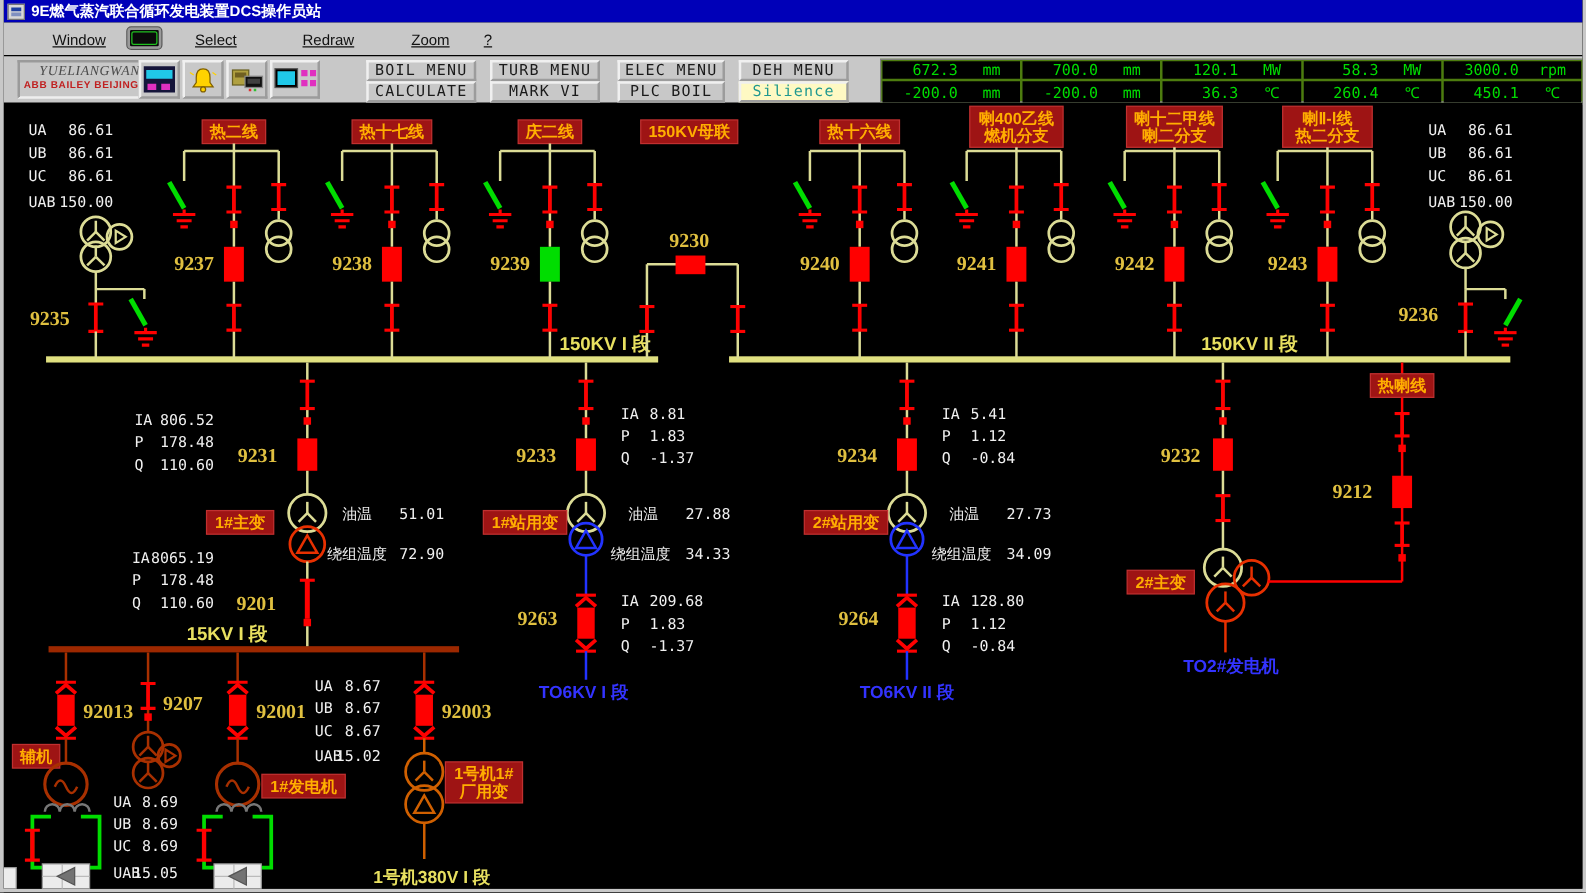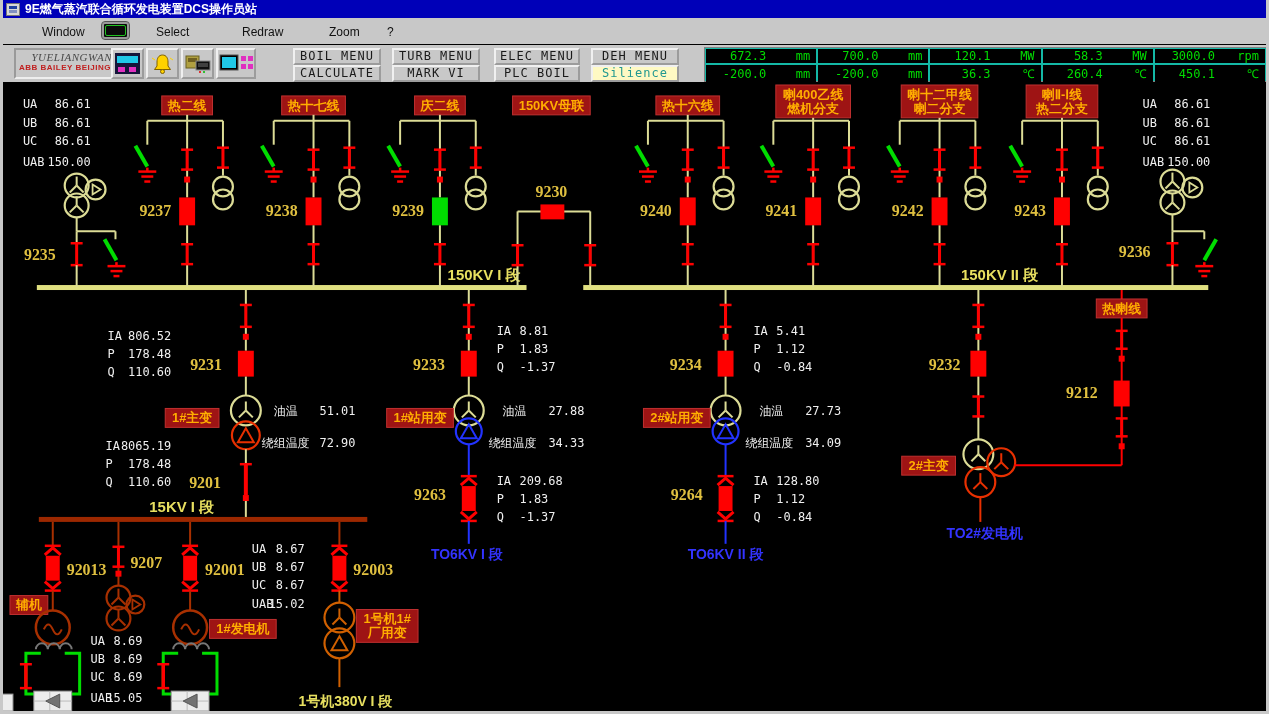--- a/index.html
+++ b/index.html
@@ -14,21 +14,21 @@
     color:#fff; display:flex; align-items:center; gap:5px; padding-left:3px;
     font:bold 12px "Liberation Sans", sans-serif;
   }
   .app-icon { width:14px; height:13px; background:#d8d8d8; border:1px solid #777; display:inline-block; position:relative; }
   .app-icon::after { content:""; position:absolute; left:2px; top:2px; width:8px; height:3px; background:#2040a0; }
   .app-icon::before { content:""; position:absolute; left:2px; bottom:2px; width:8px; height:3px; background:#8090c0; }
   .menubar {
     position:absolute; left:0; top:18px; right:0; height:26px; background:#C8C8C8;
     font:12px "Liberation Sans", sans-serif; color:#111;
   }
-  .menubar .mi { position:absolute; top:7px; cursor:default; }
+  .menubar .mi { position:absolute; top:7px; cursor:default;text-decoration:underline; }
   .mini-display {
     position:absolute; left:99px; top:4px; width:27px; height:17px; background:#0a0a0a;
     border:2px solid #9a9a9a; outline:1px solid #555; border-radius:3px;
   }
   .mini-display::after { content:""; position:absolute; inset:1px; border:1px solid #20c020; border-radius:2px; }
   .menu-btn {
     position:absolute; left:487px; top:3px; width:90px; height:19px;
     background:#E0E0E0; border:2px outset #f8f8f8; 
     font:bold 14px "Liberation Serif", serif; color:#D01010; text-align:center; line-height:14px;
     letter-spacing:1px; cursor:pointer;margin-top:24px;
@@ -49,28 +49,28 @@
   }
   .tool-menu-btn {
     position:absolute; height:17px; background:#C8C8C8; border:2px outset #f0f0f0;
     font:12px "DejaVu Sans Mono", monospace; letter-spacing:1px; color:#1a1a1a;
     text-align:center; line-height:13px; cursor:pointer; white-space:nowrap;
   }
   .tool-menu-btn.silence { background:#fef9c3; color:#209890; }
   .readings {
     position:absolute; left:701px; top:2px; width:563px; height:35px;
     border:1px solid #808080; display:grid;
-    grid-template-columns:repeat(5,1fr); grid-template-rows:1fr 1fr; gap:2px; background:#14b8a6; padding:1px;
+    grid-template-columns:repeat(5,1fr); grid-template-rows:1fr 1fr; gap:2px; background:#4d7c0f; padding:1px;
   }
   .rcell {
     background:#000; display:flex; align-items:center;
     font:12px "DejaVu Sans Mono", monospace; color:#00DC00; padding:0 6px;
   }
   .rcell .val { flex:1; text-align:right; }
-  .rcell .unit { width:34px; margin-left:10px; text-align:right; }
+  .rcell .unit { width:34px; margin-left:10px; text-align:center; }
   .canvas { position:absolute; left:0; top:84px; right:0; bottom:0; background:#000; }
   .canvas svg { display:block; }
   svg text { user-select:none; }
 </style>
 </head>
 <body>
 
 <div class="window">
 
   <div class="titlebar">

